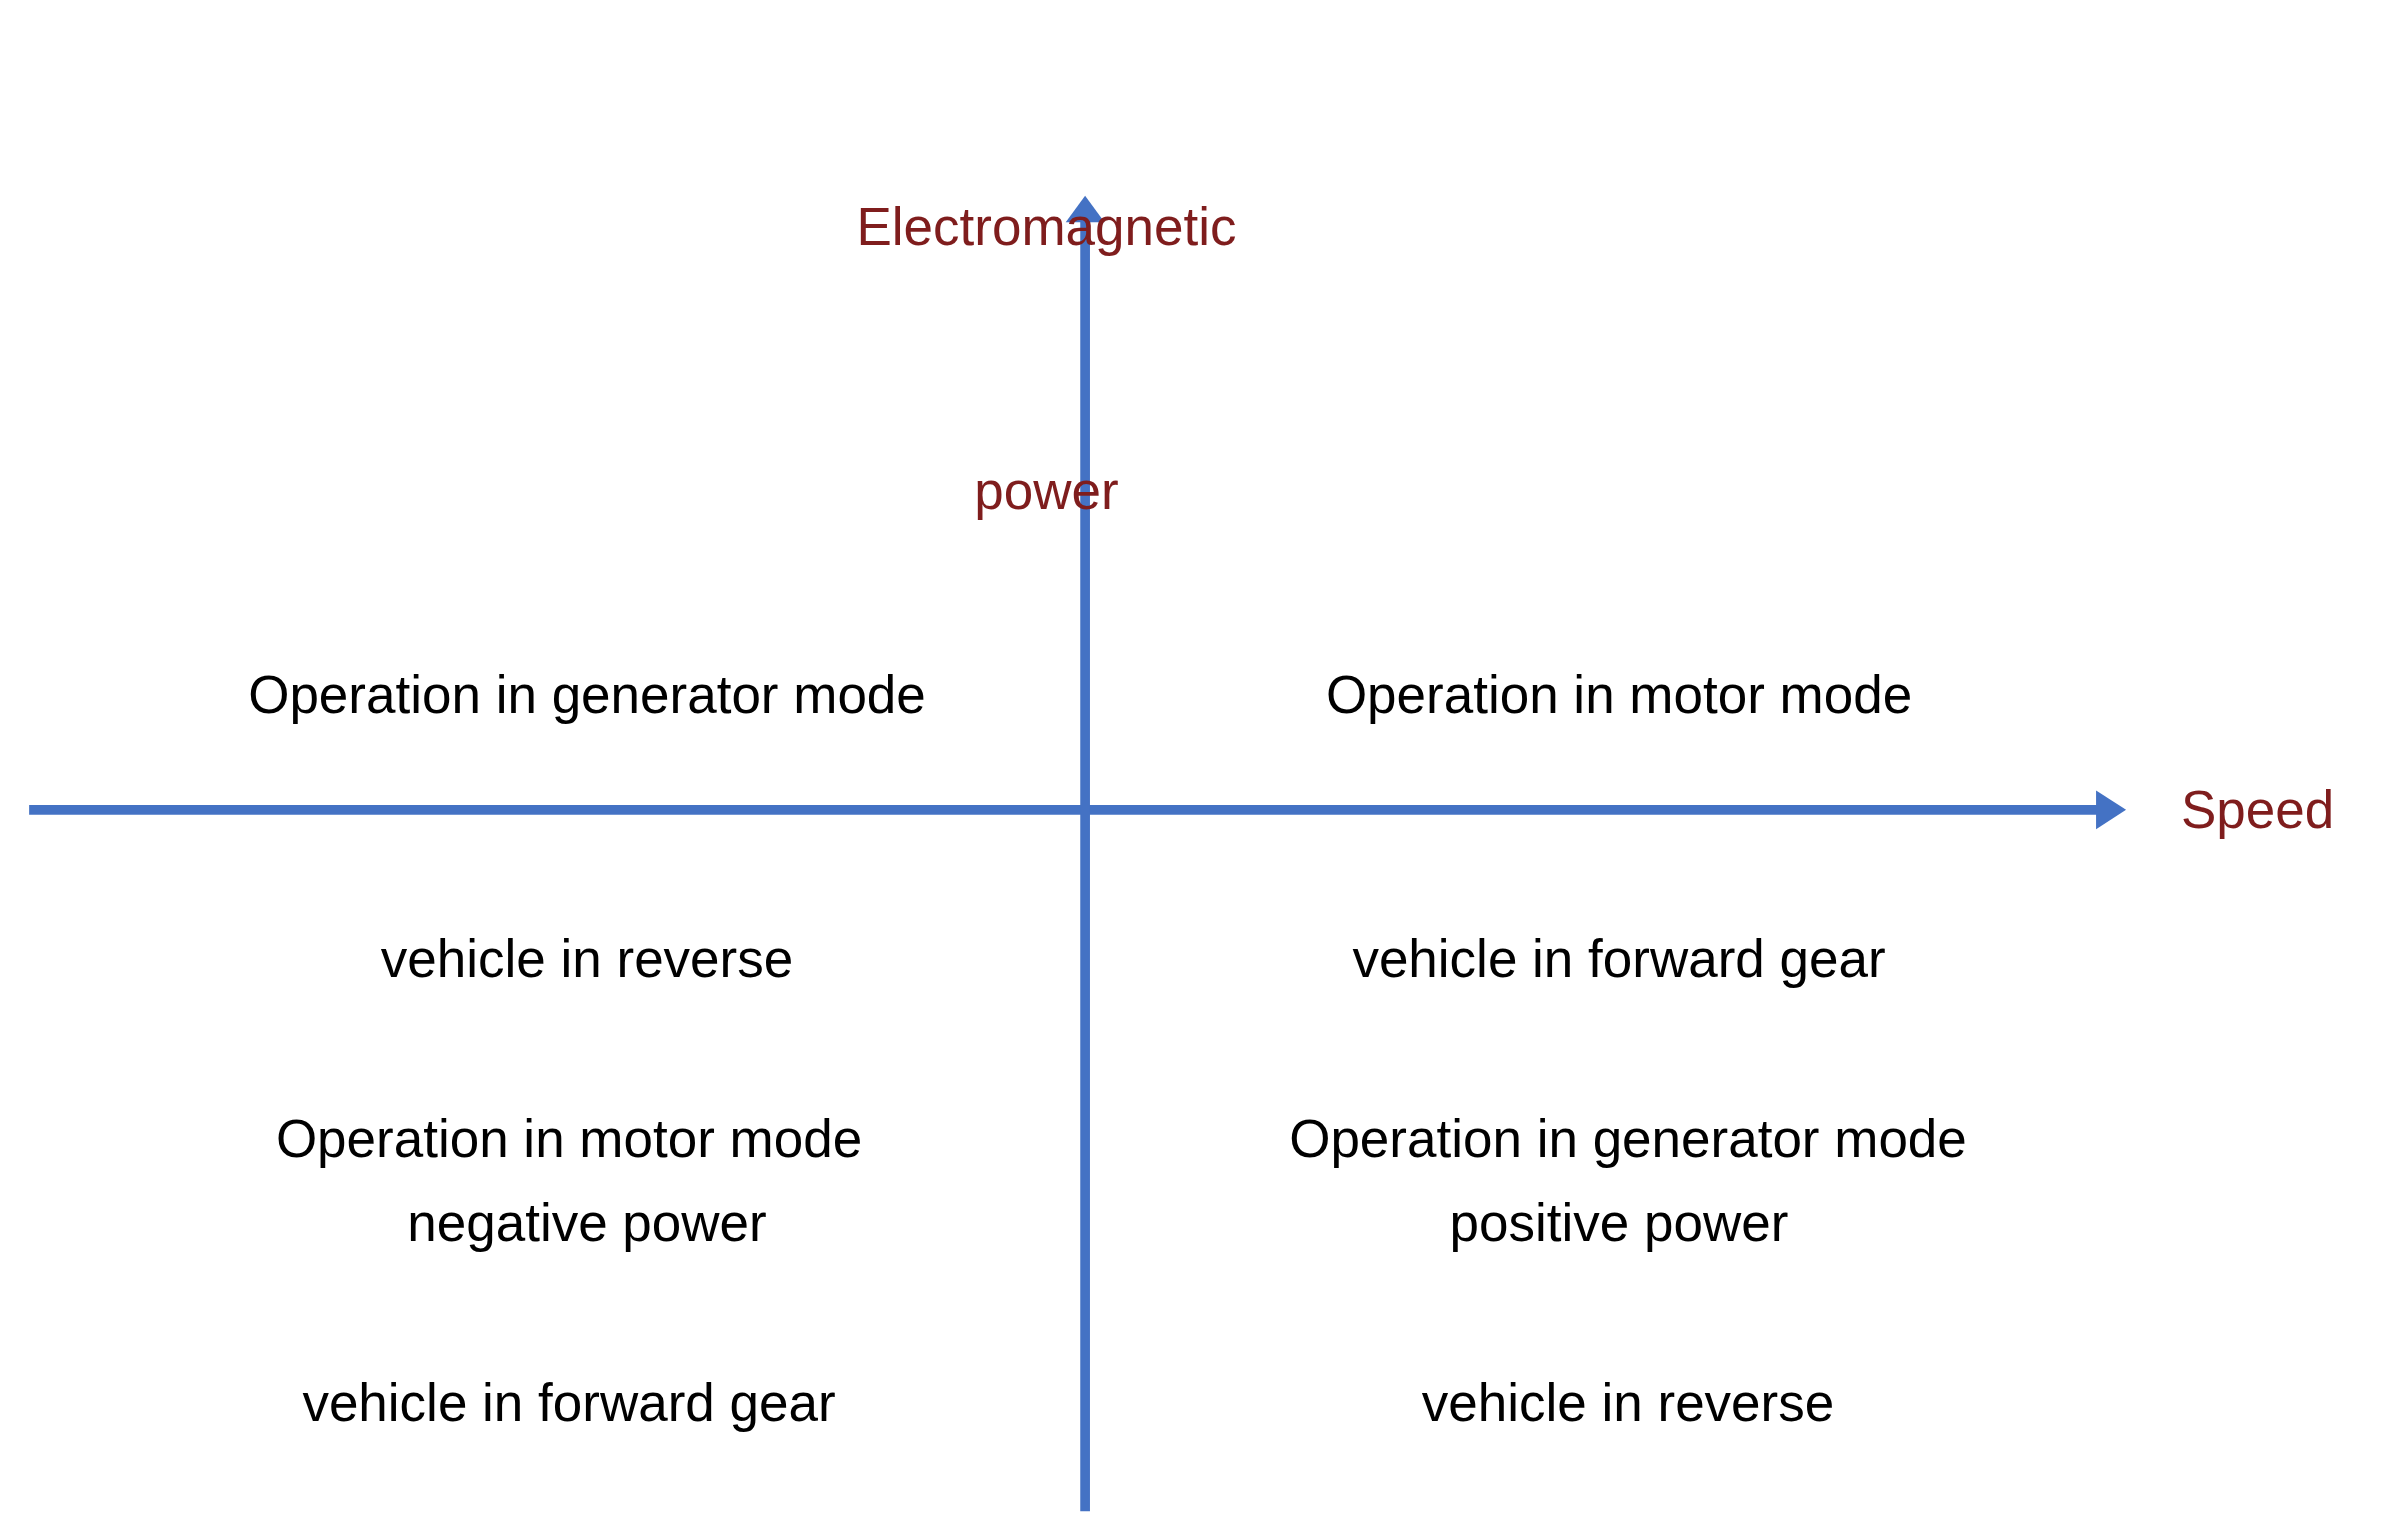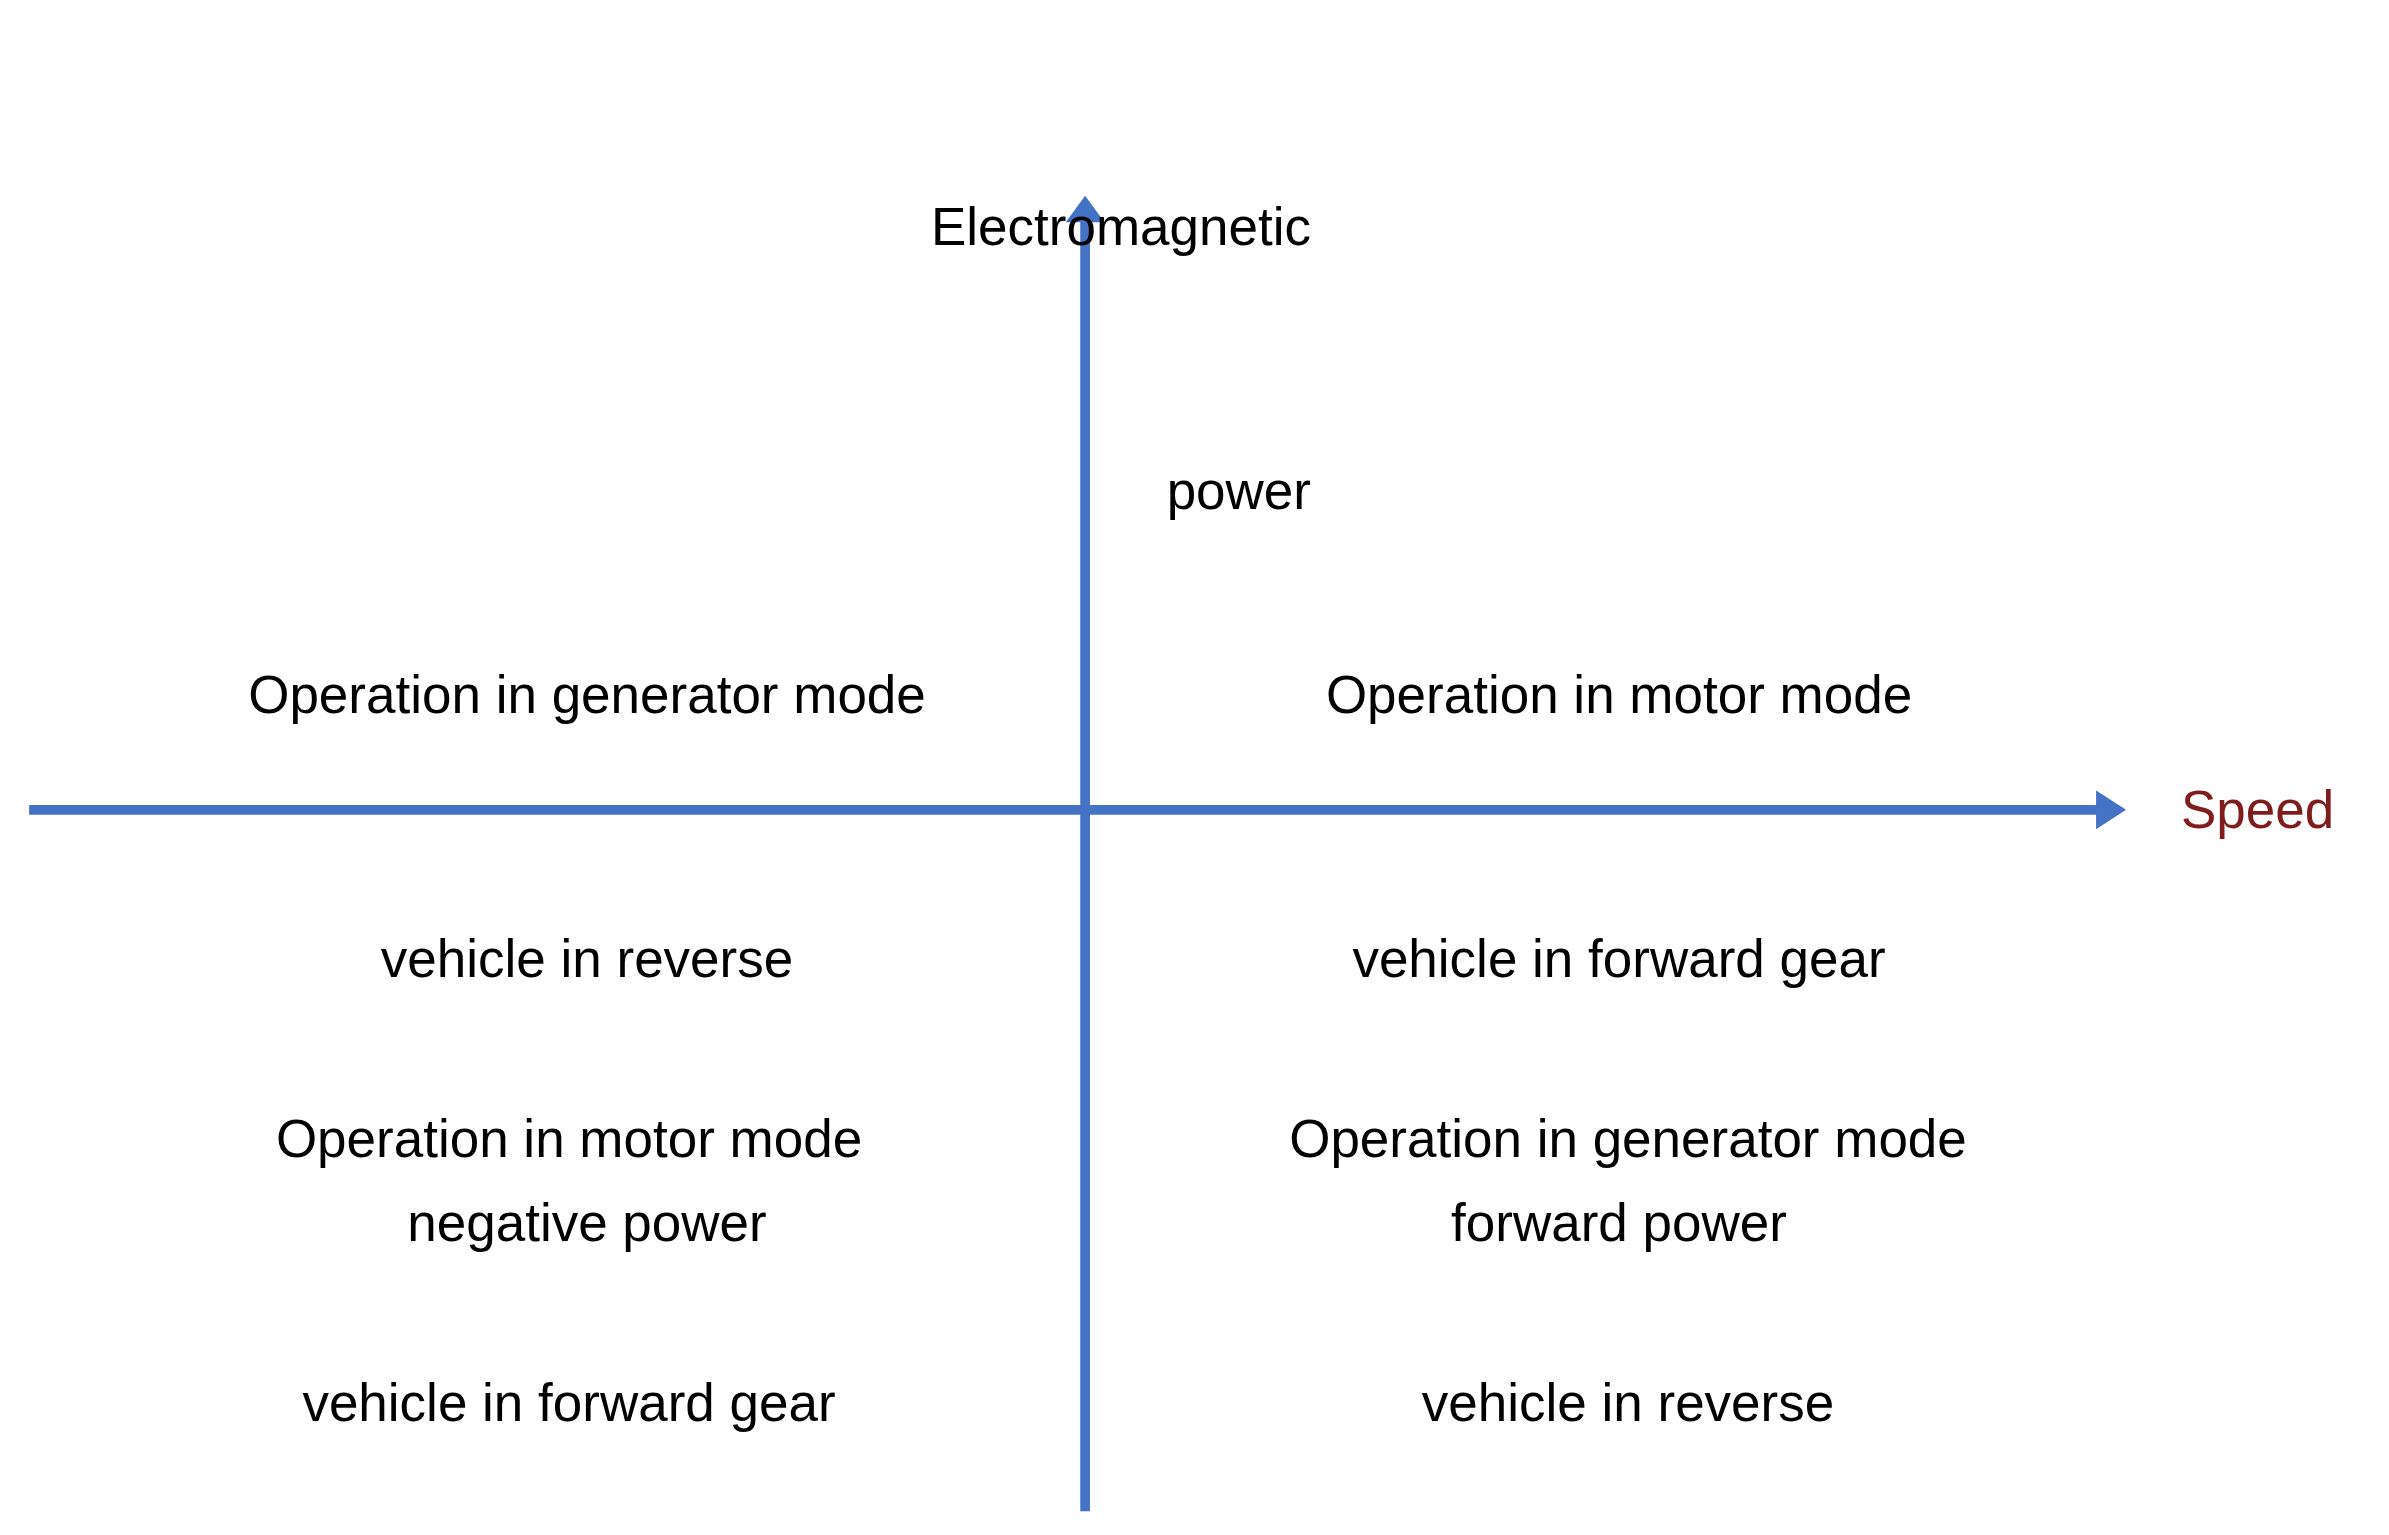--- a/index.html
+++ b/index.html
@@ -75,37 +75,37 @@
 
   <svg id="axes-svg" viewBox="0 0 2708 1740" aria-hidden="true">
 
     <line x1="33" y1="918" x2="2382" y2="918" stroke="#4472C4" stroke-width="11"></line>
     <polygon points="2410,918 2376,896 2376,940" fill="#4472C4"></polygon>
 
     <line x1="1230" y1="1713" x2="1230" y2="250" stroke="#4472C4" stroke-width="11"></line>
     <polygon points="1230,222 1208,252 1252,252" fill="#4472C4"></polygon>
   </svg>
 
-  <div class="axis-label" id="y-axis-label" style="color: #000000; text-align: right;">
+  <div class="axis-label" id="y-axis-label" style="color: #7f1d1d;">
     <span class="label-line">Electromagnetic</span>
     <span class="label-line">power</span>
   </div>
 
   <div class="axis-label" id="x-axis-label" style="color: #7f1d1d;">Speed</div>
 
   <div class="quadrant-text" id="quadrant-tl" style="color: rgb(0, 0, 0);">
     <span class="q-line">Operation in generator mode</span>
     <span class="q-line">vehicle in reverse</span>
     <span class="q-line">negative power</span>
   </div>
 
   <div class="quadrant-text" id="quadrant-tr" style="color: rgb(0, 0, 0);">
     <span class="q-line">Operation in motor mode</span>
     <span class="q-line">vehicle in forward gear</span>
-    <span class="q-line">forward power</span>
+    <span class="q-line">positive power</span>
   </div>
 
   <div class="quadrant-text" id="quadrant-bl" style="color: rgb(0, 0, 0);">
     <span class="q-line">Operation in motor mode</span>
     <span class="q-line">vehicle in forward gear</span>
     
   </div>
 
   <div class="quadrant-text" id="quadrant-br" style="color: rgb(0, 0, 0);">
     <span class="q-line">Operation in generator mode</span>

